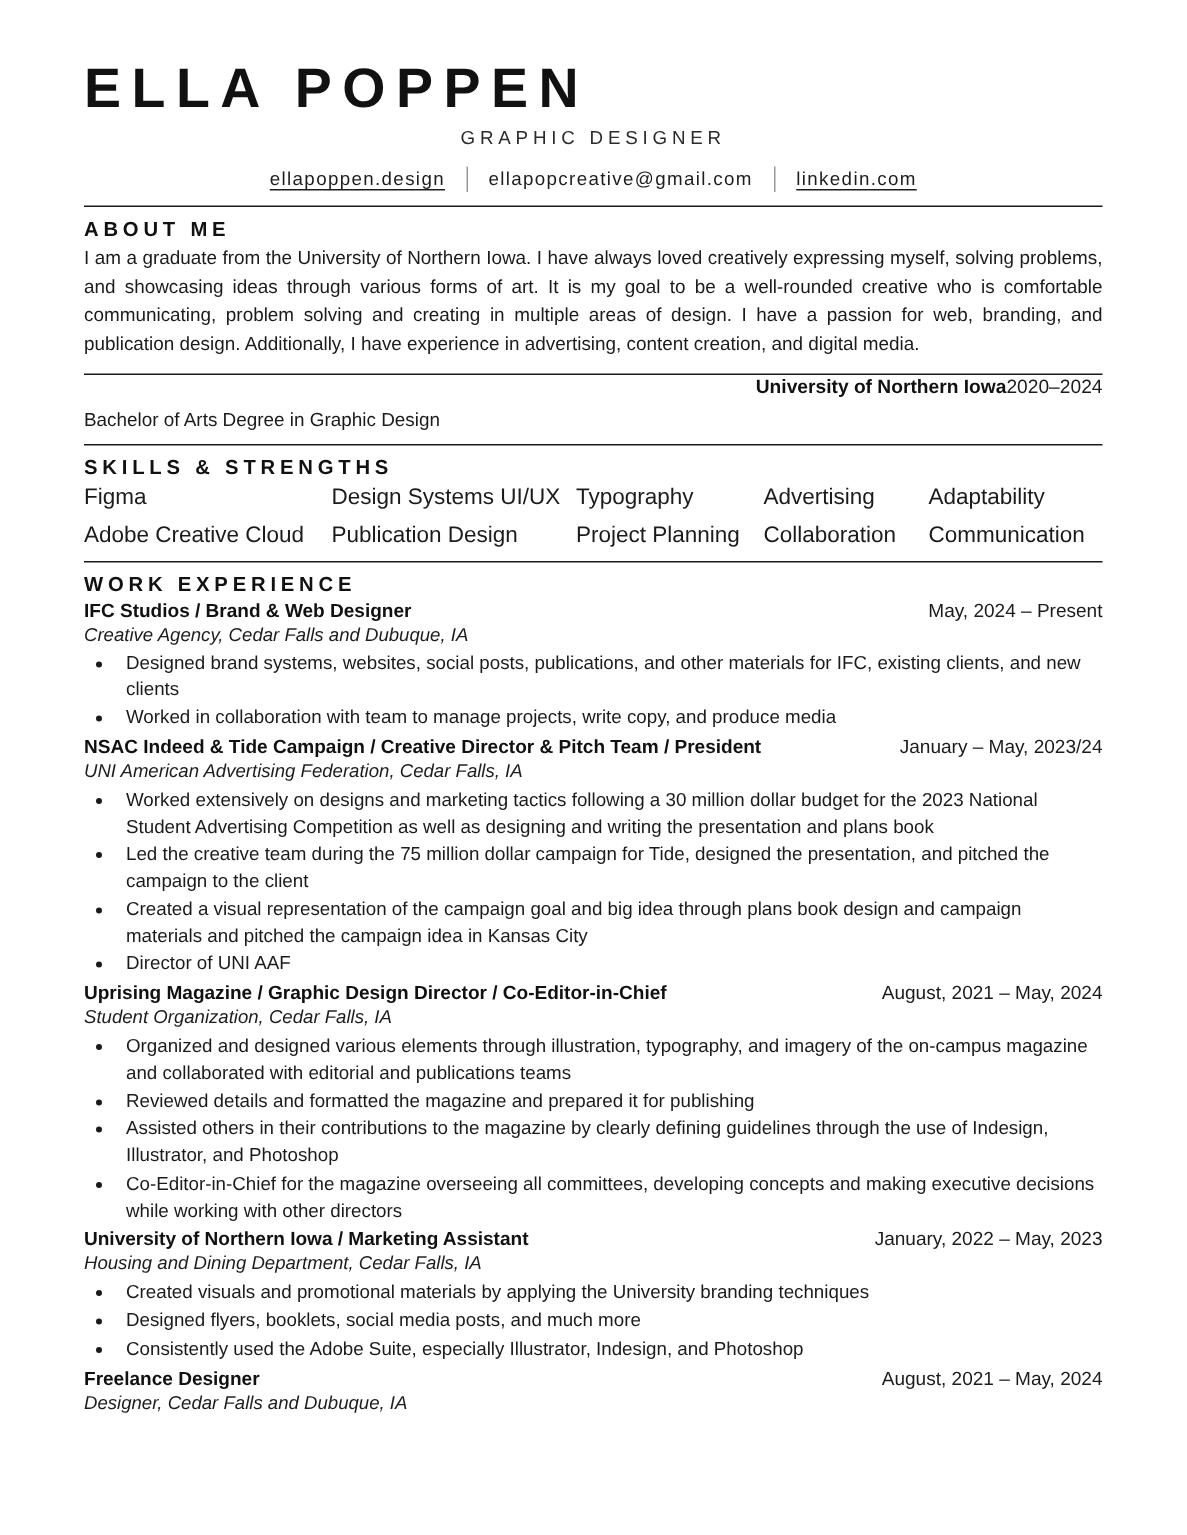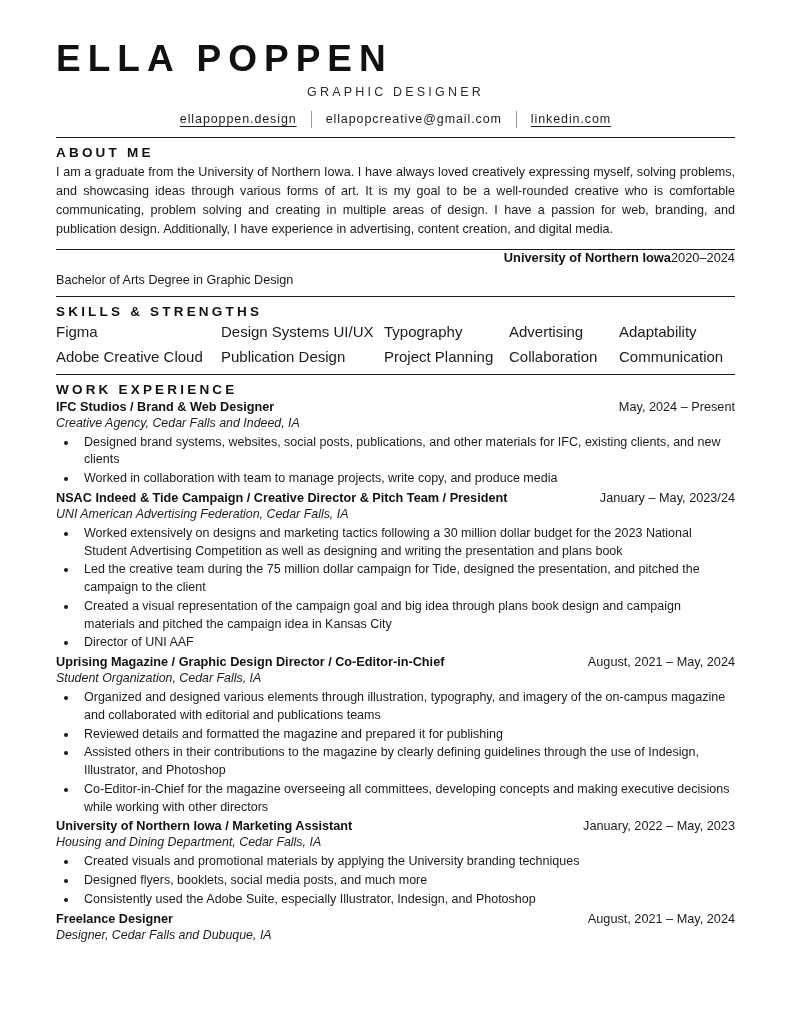--- a/index.html
+++ b/index.html
@@ -207,21 +207,21 @@
 
   <div class="rule"></div>
   <div>
     <div class="section-title">WORK EXPERIENCE</div>
 
     <div class="job tight">
       <div class="job-head">
         <span class="job-title">IFC Studios / Brand &amp; Web Designer</span>
         <span class="job-dates">May, 2024 – Present</span>
       </div>
-      <div class="job-sub">Creative Agency, Cedar Falls and Indeed, IA</div>
+      <div class="job-sub">Creative Agency, Cedar Falls and Dubuque, IA</div>
       <ul class="bullets">
         <li>Designed brand systems, websites, social posts, publications, and other materials for IFC, existing clients, and new clients</li>
         <li>Worked in collaboration with team to manage projects, write copy, and produce media</li>
       </ul>
     </div>
 
     <div class="job tight">
       <div class="job-head">
         <span class="job-title">NSAC Indeed &amp; Tide Campaign / Creative Director &amp; Pitch Team / President</span>
         <span class="job-dates">January – May, 2023/24</span>

